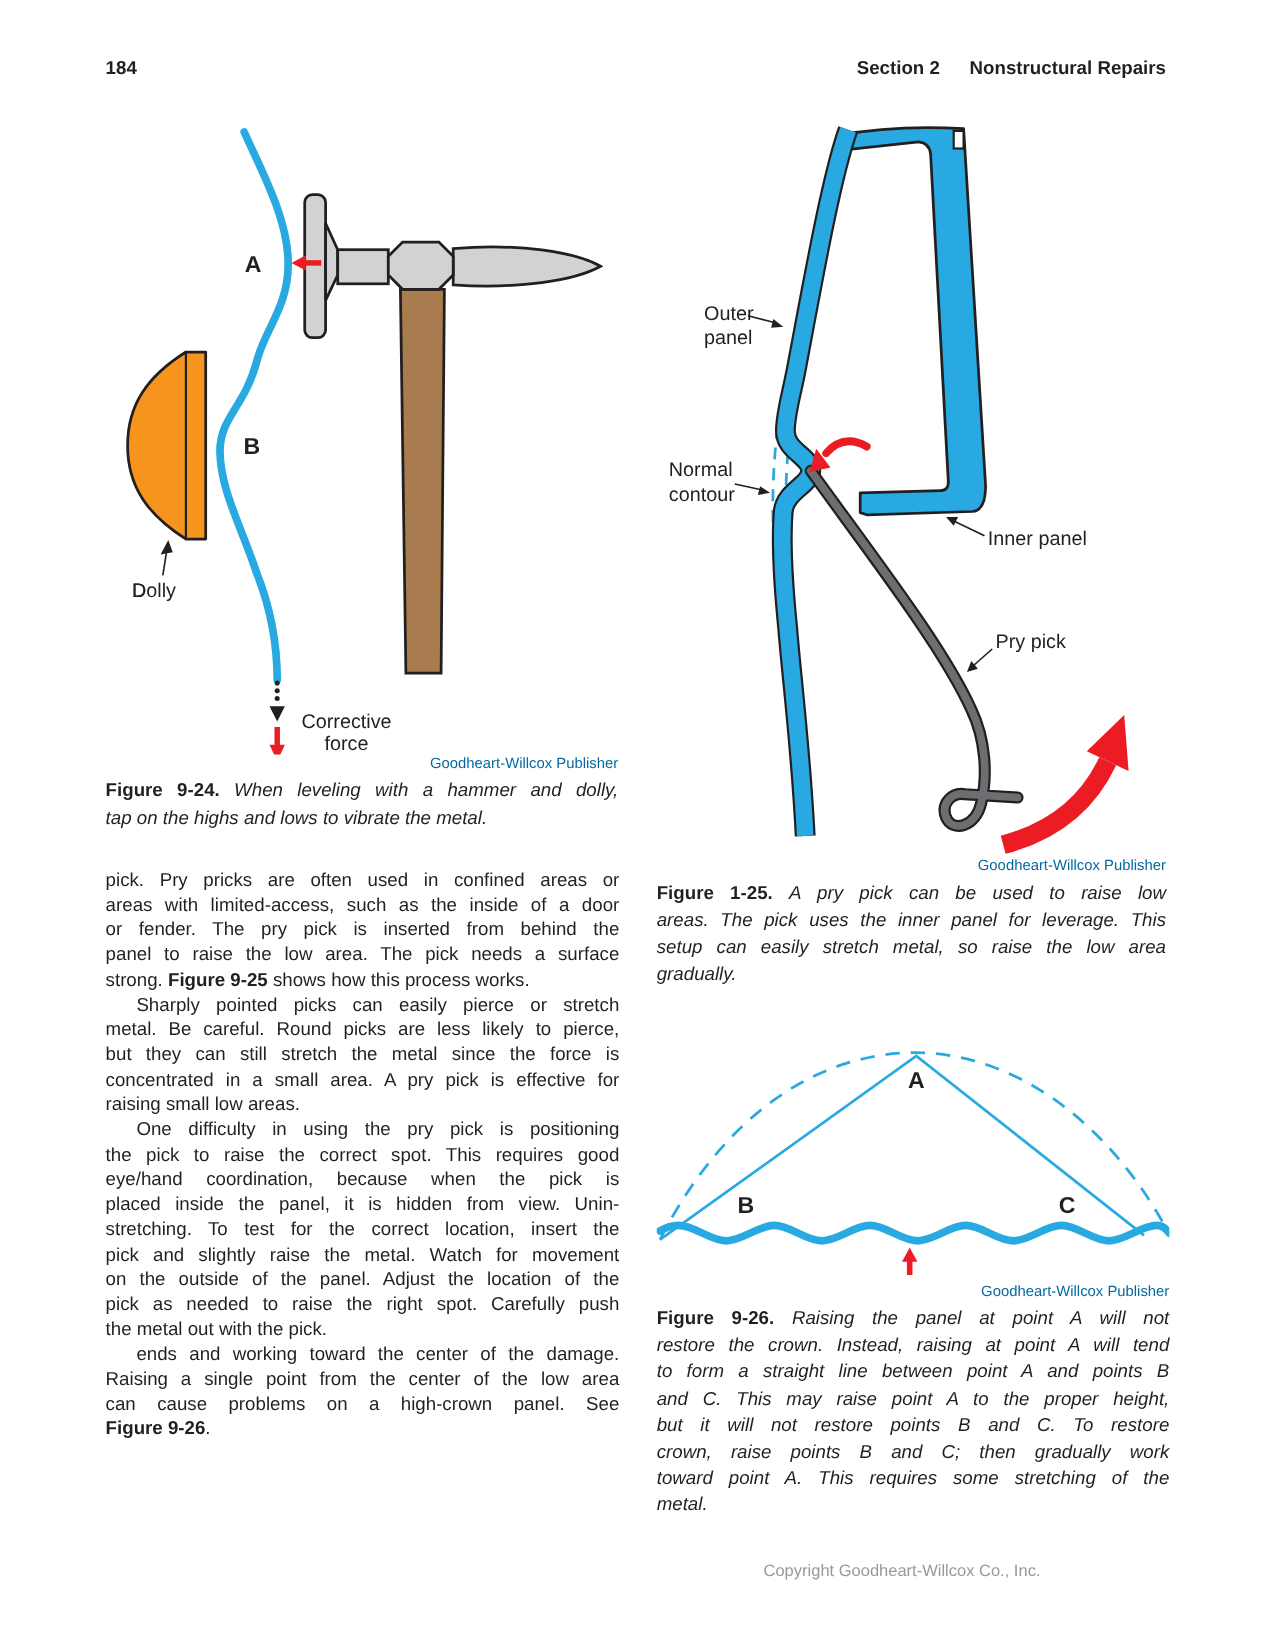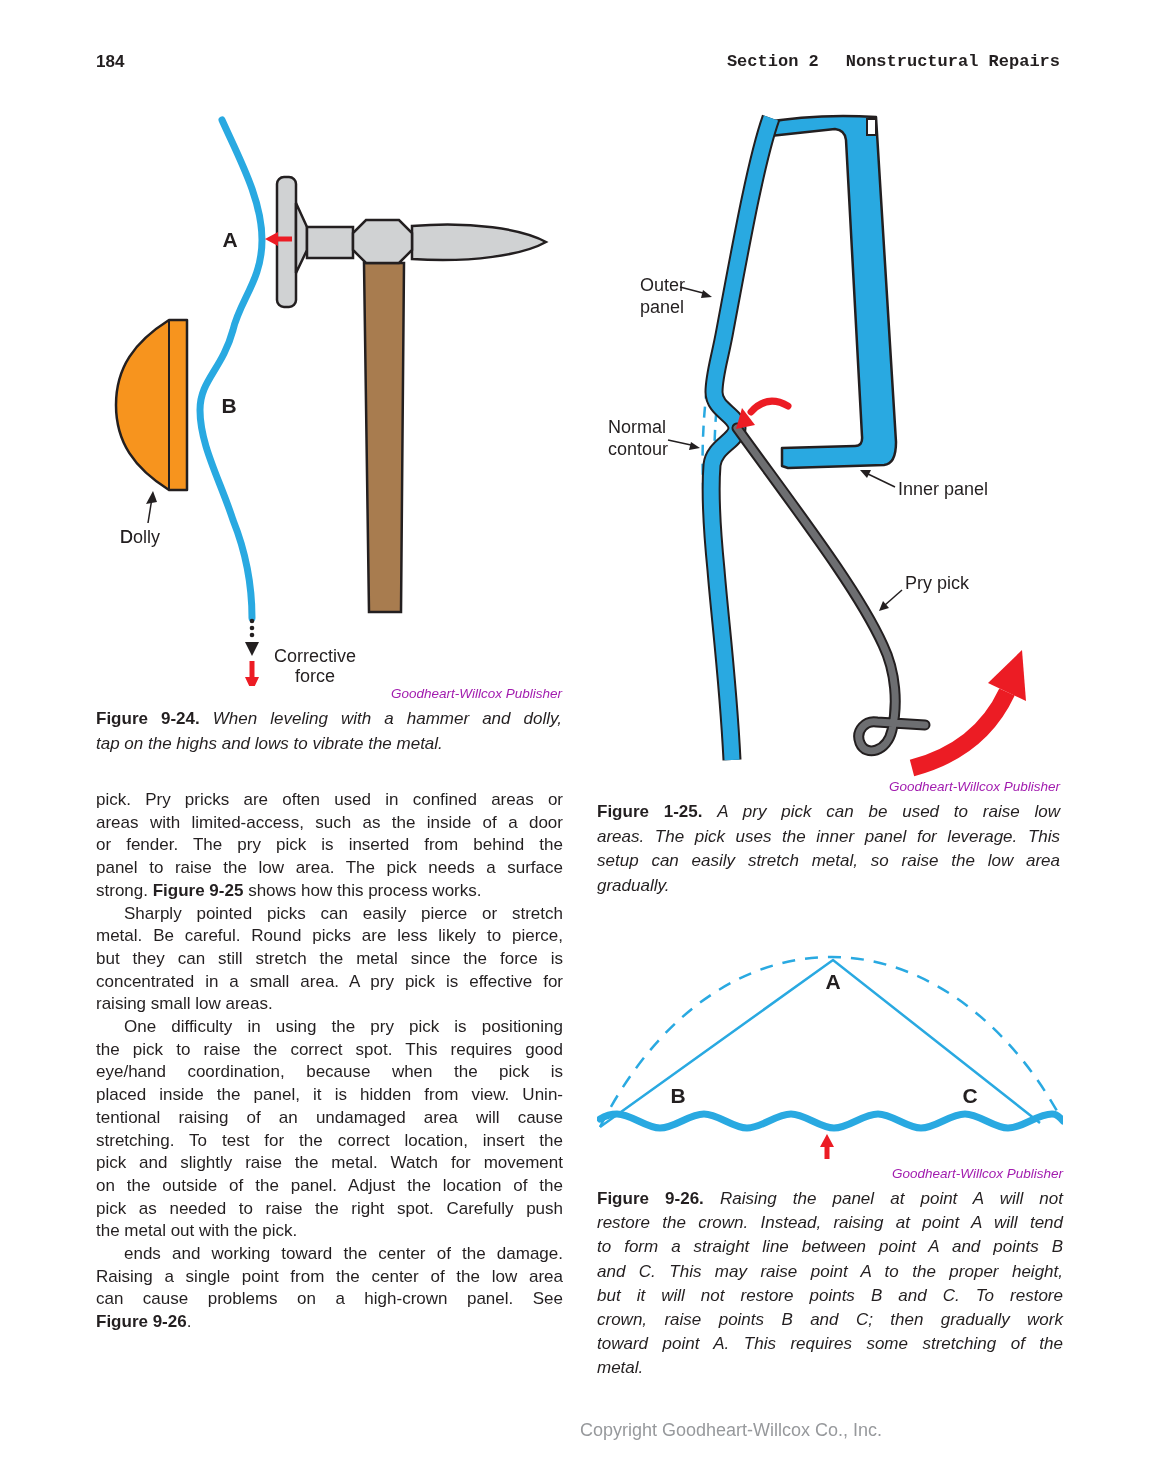--- a/index.html
+++ b/index.html
@@ -3,41 +3,41 @@
 <meta charset="utf-8">
 <style>
   html,body{margin:0;padding:0;background:#fff;}
   .page{position:relative;width:1156px;height:1479px;background:#ffffff;overflow:hidden;
         font-family:"Liberation Sans",sans-serif;color:#231f20;}
   .abs{position:absolute;}
   .hdr{font-weight:bold;font-size:17px;}
   .hdr-right{width:463px;text-align:right;}
   .hdr-right .sec{margin-right:27px;}
   .figwrap{position:absolute;}
-  .credit{font-style:italic;font-size:13.5px;color:#a21caf;text-align:right;line-height:15px;}
+  .credit{font-size:13.5px;color:#0369a1;text-align:right;line-height:15px;}
   .caption{margin-top:6px;font-size:17px;line-height:24.5px;}
   .bodytext{font-size:17px;line-height:22.7px;width:467px;}
   .line{text-align:justify;text-align-last:justify;white-space:normal;}
   .line.last{text-align-last:left;}
   .para.indent .line:first-child{text-indent:28px;}
   span.b{font-weight:bold;font-style:normal;}
   span.i{font-style:italic;}
-  .footer{font-size:18px;color:#97999c;width:480px;text-align:left;}
+  .footer{font-size:15px;color:#97999c;width:480px;text-align:center;}
   svg{display:block;}
   svg text{font-family:"Liberation Sans",sans-serif;fill:#231f20;}
   .lab{font-size:18px;}
   .big{font-size:21px;font-weight:bold;}
 </style>
 </head>
 <body>
 
 <div class="page">
 
   <div class="abs hdr" style="left:96px;top:52px;">184</div>
-  <div class="abs hdr hdr-right" style="left:597px;top:52px;font-family:Liberation Mono, monospace;">
+  <div class="abs hdr hdr-right" style="left:597px;top:52px;">
     <span class="sec">Section 2</span><span>Nonstructural Repairs</span>
   </div>
 
   <div class="figwrap" style="left:96px;top:100px;width:466px;">
     <svg width="466" height="586" viewBox="0 0 466 586">
 
       <path d="M 126,20 C 144,60 166,100 166,140 C 166,180 144,200 137,230 C 126,270 104,280 104,310 C 104,345 124,380 137,420 C 149,450 156,480 156,518" fill="none" stroke="#29a9e1" stroke-width="7" stroke-linecap="round"></path>
 
       <path d="M 73,220 L 91,220 L 91,390 L 73,390 C 38,368 20,342 20,305 C 20,268 38,242 73,220 Z" fill="#f7941e" stroke="#231f20" stroke-width="2.5" stroke-linejoin="round"></path>
       <line x1="73" y1="220" x2="73" y2="390" stroke="#231f20" stroke-width="2"></line>
@@ -141,21 +141,20 @@
         <div class="line"><span>metal. Be careful. Round picks are less likely to pierce,</span></div>
         <div class="line"><span>but they can still stretch the metal since the force is</span></div>
         <div class="line"><span>concentrated in a small area. A pry pick is effective for</span></div>
         <div class="line last"><span>raising small low areas.</span></div>
       </div>
       <div class="para indent">
         <div class="line"><span>One difficulty in using the pry pick is positioning</span></div>
         <div class="line"><span>the pick to raise the correct spot. This requires good</span></div>
         <div class="line"><span>eye/hand coordination, because when the pick is</span></div>
         <div class="line"><span>placed inside the panel, it is hidden from view. Unin-</span></div>
-        <div class="line"><span>tentional raising of an undamaged area will cause</span></div>
         <div class="line"><span>stretching. To test for the correct location, insert the</span></div>
         <div class="line"><span>pick and slightly raise the metal. Watch for movement</span></div>
         <div class="line"><span>on the outside of the panel. Adjust the location of the</span></div>
         <div class="line"><span>pick as needed to raise the right spot. Carefully push</span></div>
         <div class="line last"><span>the metal out with the pick.</span></div>
       </div>
       <div class="para indent">
         <div class="line"><span>ends and working toward the center of the damage.</span></div>
         <div class="line"><span>Raising a single point from the center of the low area</span></div>
         <div class="line"><span>can cause problems on a high-crown panel. See</span></div>

